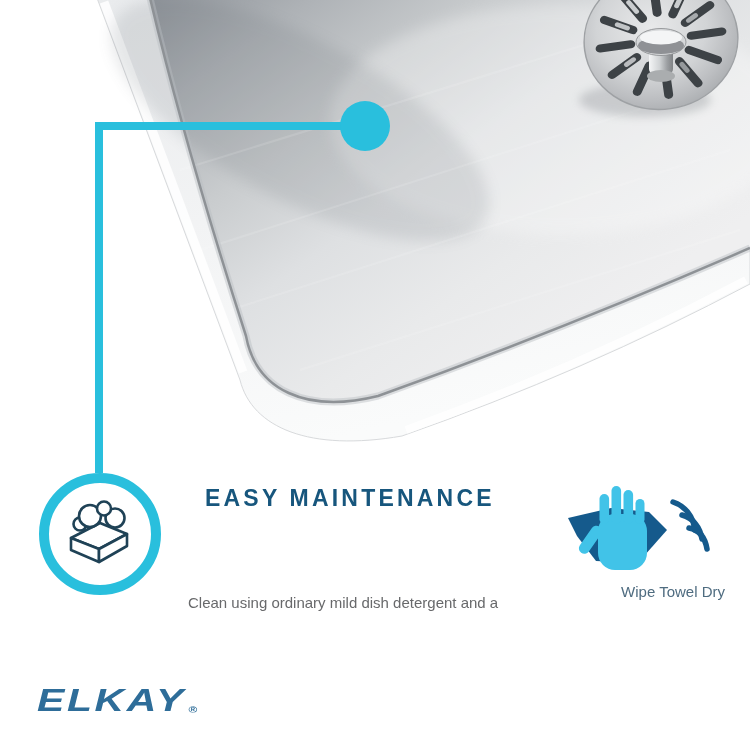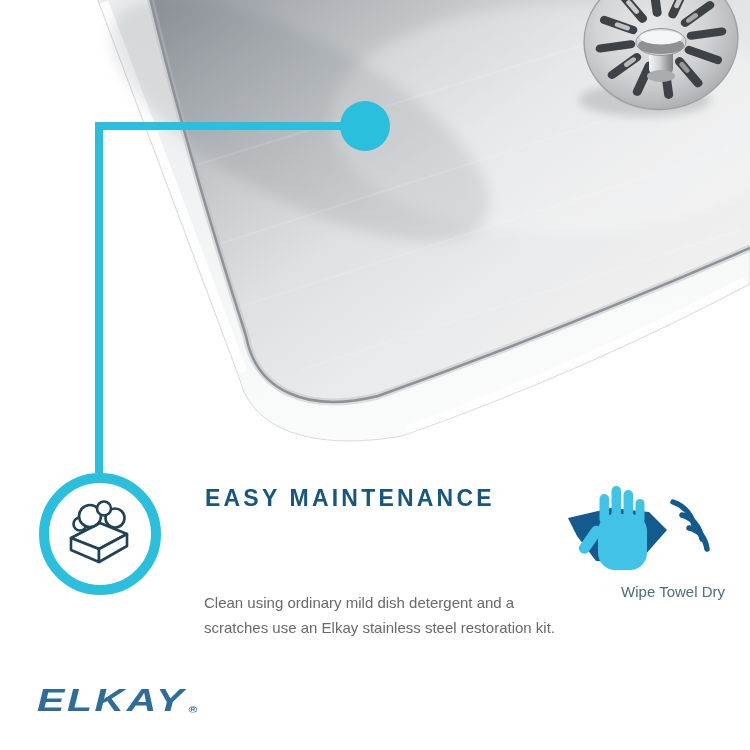--- a/index.html
+++ b/index.html
@@ -11,21 +11,21 @@
   
   #callout-vline{left:95px;top:122px;width:8px;height:351px;background:var(--c-accent);}
   #callout-hline{left:95px;top:122px;width:252px;height:8px;background:var(--c-accent);}
   #callout-dot{left:340px;top:101px;width:50px;height:50px;border-radius:50%;background:var(--c-accent);}
   #callout-circle{left:39px;top:473px;width:122px;height:122px;border-radius:50%;
       border:10px solid var(--c-accent);background:#fff;box-sizing:border-box;}
   #soap-icon{left:56px;top:490px;width:88px;height:88px;}
   
   #headline{left:192px;top:482px;color:var(--c-heading);font-size:23px;font-weight:700;
       line-height:33px;letter-spacing:3.2px;white-space:nowrap;margin-left:13px;}
-  #body-copy{left:204px;top:590px;color:var(--c-body);font-size:15px;line-height:25px;
+  #body-copy{left:188px;top:590px;color:var(--c-body);font-size:15px;line-height:25px;
       letter-spacing:0px;white-space:nowrap;}
   #headline span,#body-copy span{display:block;}
   
   #wipe-icon{left:553px;top:468px;width:190px;height:115px;}
   #wipe-label{left:553px;top:583px;width:172px;text-align:right;color:var(--c-label);
       font-size:15px;white-space:nowrap;}
   
   #elkay-logo{left:37px;top:686px;color:var(--c-logo);font-size:31px;line-height:30px;
       font-weight:700;font-style:italic;letter-spacing:2px;transform:scaleX(1.32);
       transform-origin:left center;white-space:nowrap;}
@@ -165,21 +165,20 @@
     <circle cx="59" cy="28" r="9.5"></circle>
     <circle cx="48" cy="18.5" r="7"></circle>
   </g>
 </svg>
 
 <div id="headline" class="abs">
   <span>EASY MAINTENANCE</span>
 </div>
 <div id="body-copy" class="abs">
   <span>Clean using ordinary mild dish detergent and a</span>
-  <span>scratches use an Elkay stainless steel restoration kit.</span>
 </div>
 
 <svg id="wipe-icon" class="abs" viewBox="0 0 190 115" xmlns="http://www.w3.org/2000/svg">
   <polygon points="15,50 58,40 96,44 114,62 91,88 63,94 43,93 24,68" style="fill:var(--c-towel)"></polygon>
   <g style="fill:var(--c-hand)">
     <rect x="40" y="58" width="11" height="32" rx="5.5" transform="rotate(35 45 60)"></rect>
     <rect x="45" y="46" width="49" height="56" rx="17"></rect>
     <rect x="46.5" y="26" width="9.6" height="30" rx="4.8"></rect>
     <rect x="58.5" y="18" width="9.6" height="38" rx="4.8"></rect>
     <rect x="70.5" y="22" width="9.6" height="34" rx="4.8"></rect>

